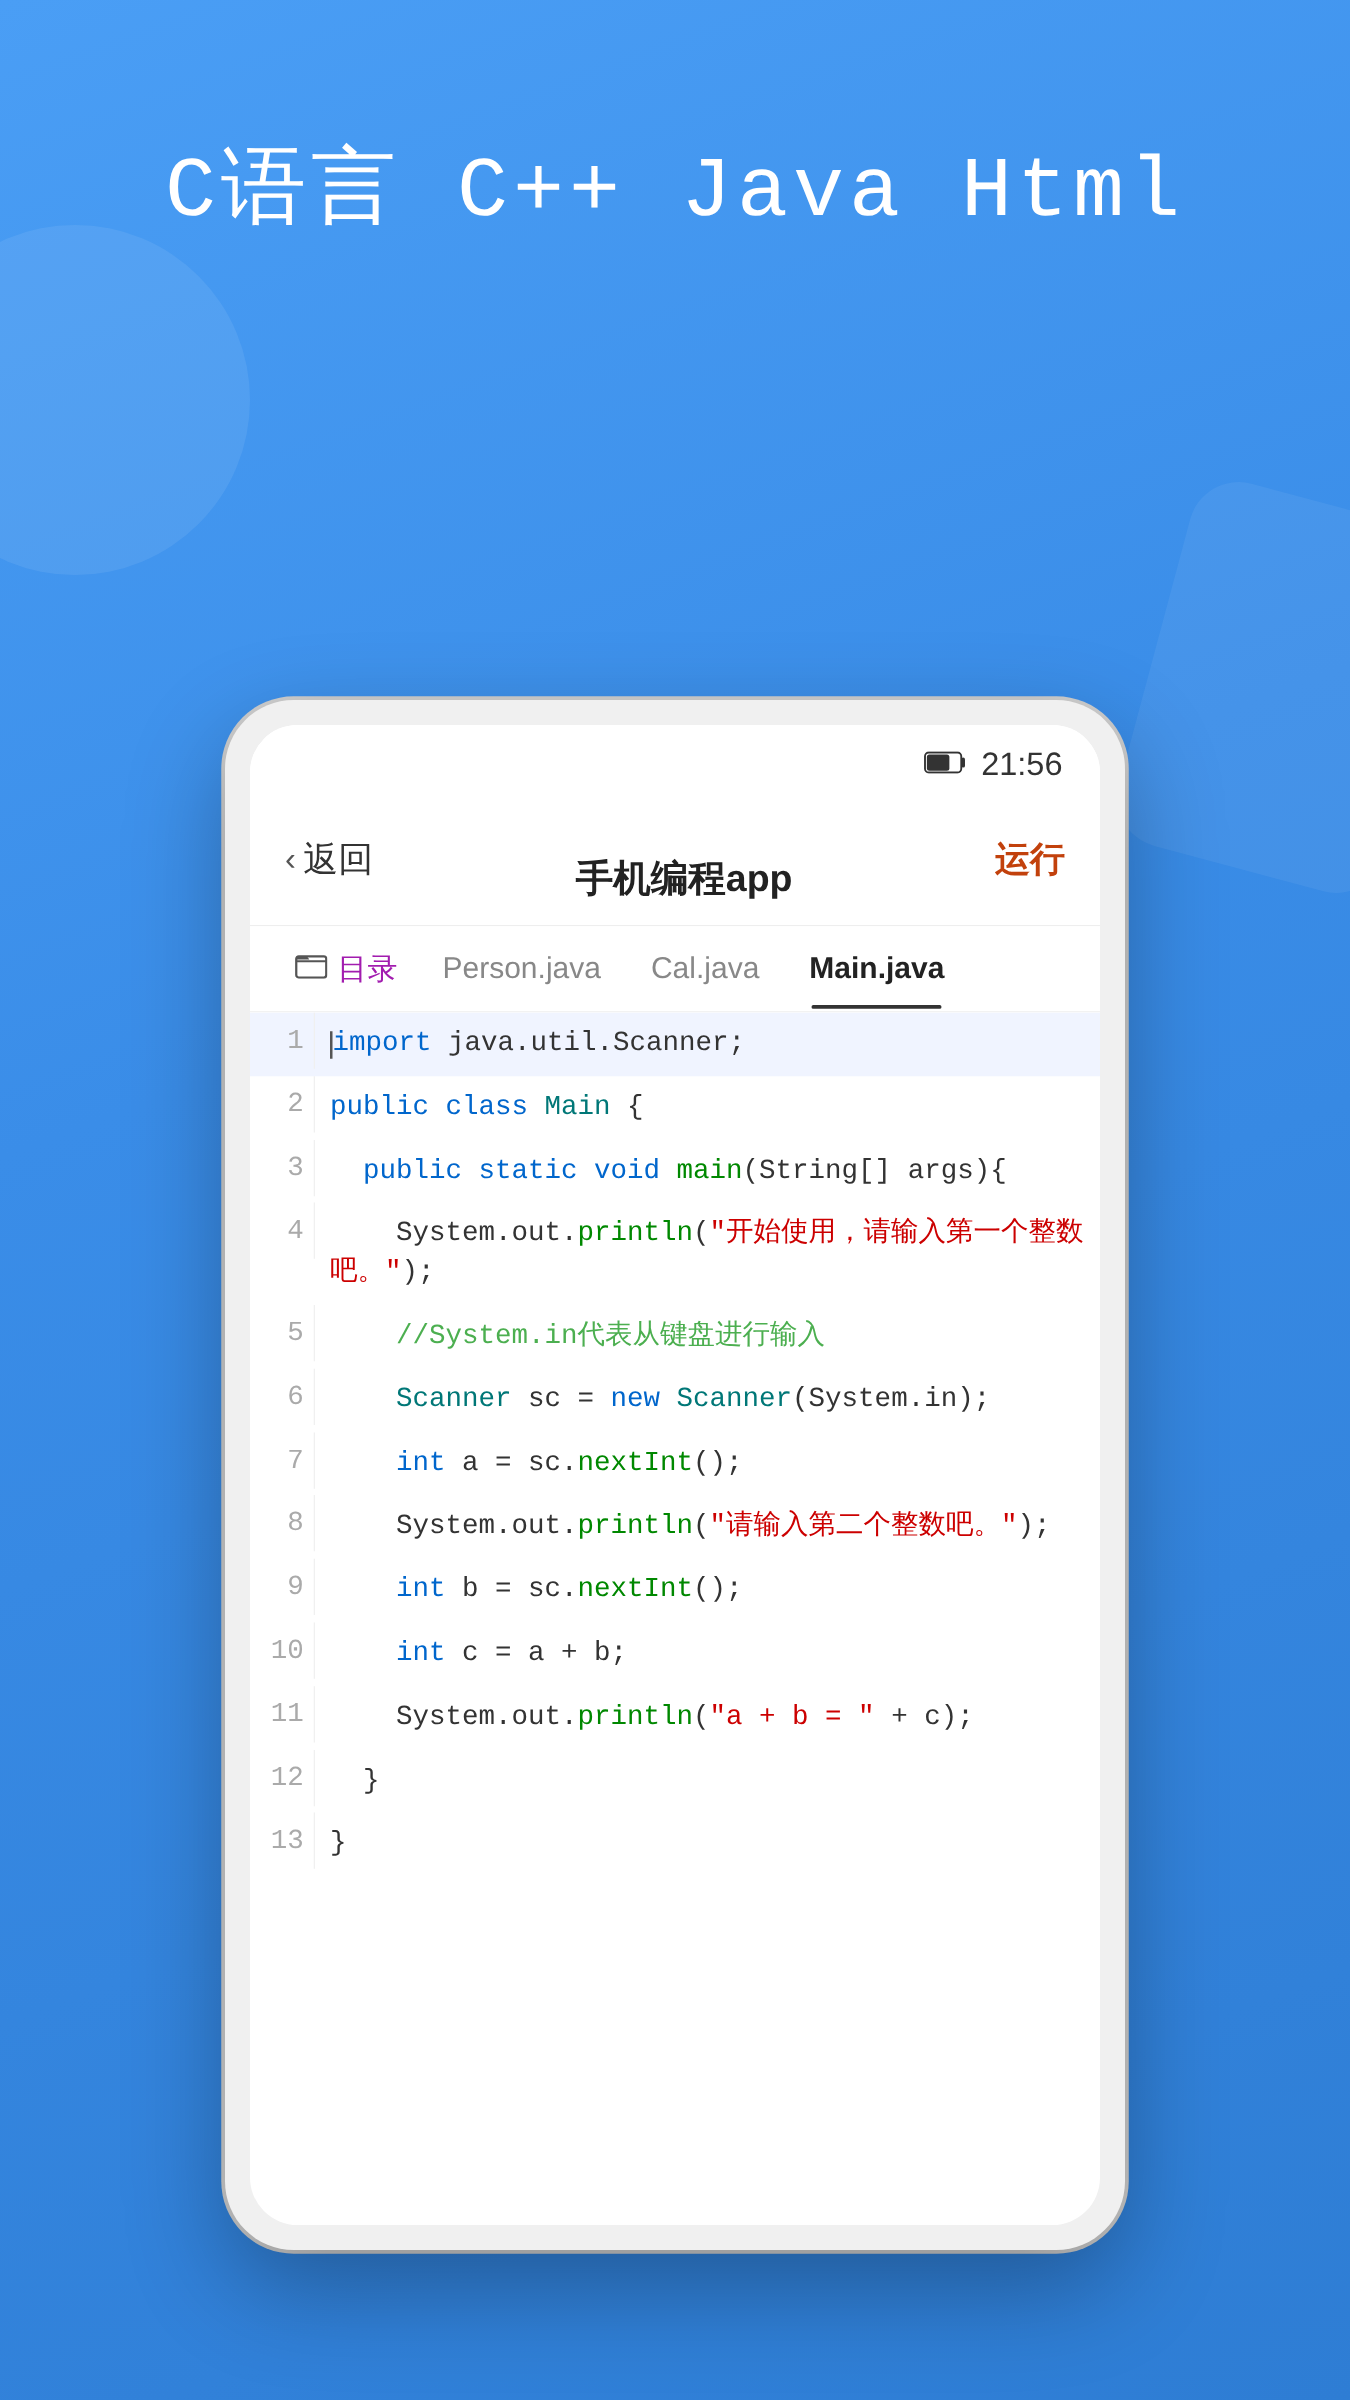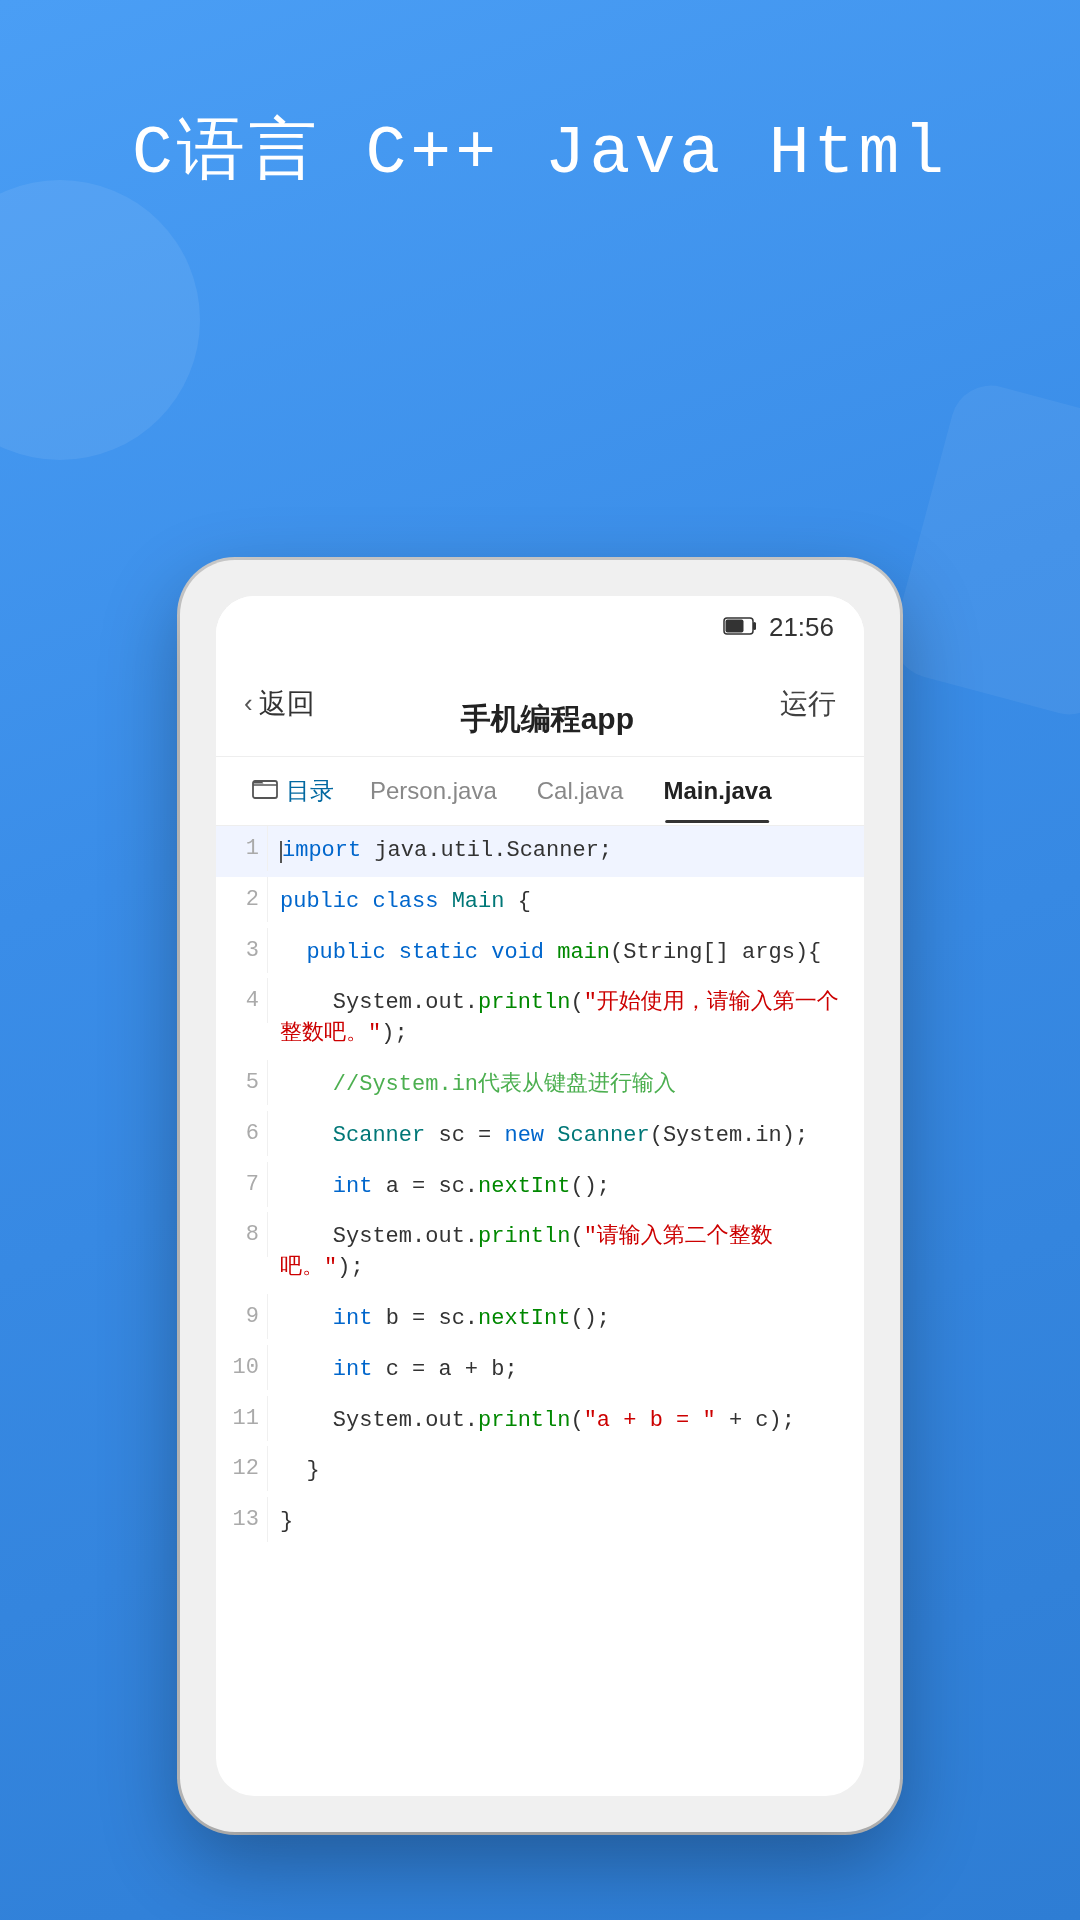--- a/index.html
+++ b/index.html
@@ -68,21 +68,21 @@
       position: absolute;
       top: 560px;
       left: 50%;
       transform: translateX(-50%);
       width: 720px;
     }
 
     .phone-mockup {
       background: #f0f0f0;
       border-radius: 55px;
-      padding: 36px;
+      padding: 20px;
       box-shadow: 0 30px 80px rgba(0,0,0,0.3), 0 0 0 3px #d0d0d0;
       overflow: hidden;
     }
 
     .phone-inner {
       background: white;
       border-radius: 38px;
       overflow: hidden;
       min-height: 1200px;
     }
@@ -135,42 +135,42 @@
 
     .app-title {
       font-size: 30px;
       font-weight: 600;
       color: #222;
       margin-top: 32px;
     }
 
     .run-btn {
       font-size: 28px;
-      color: #404040;
-      font-weight: 400;
+      color: #c2410c;
+      font-weight: 700;
       cursor: pointer;
     }
 
     
     .tab-bar {
       display: flex;
       align-items: center;
       padding: 0 20px;
       background: white;
       border-bottom: 1px solid #eee;
       gap: 0;
     }
 
     .dir-btn {
       display: flex;
       align-items: center;
       gap: 8px;
       padding: 18px 16px;
       font-size: 24px;
-      color: #0369a1;
+      color: #a21caf;
       cursor: pointer;
       white-space: nowrap;
     }
 
     .dir-icon {
       font-size: 22px;
     }
 
     .tab-item {
       padding: 18px 20px;

